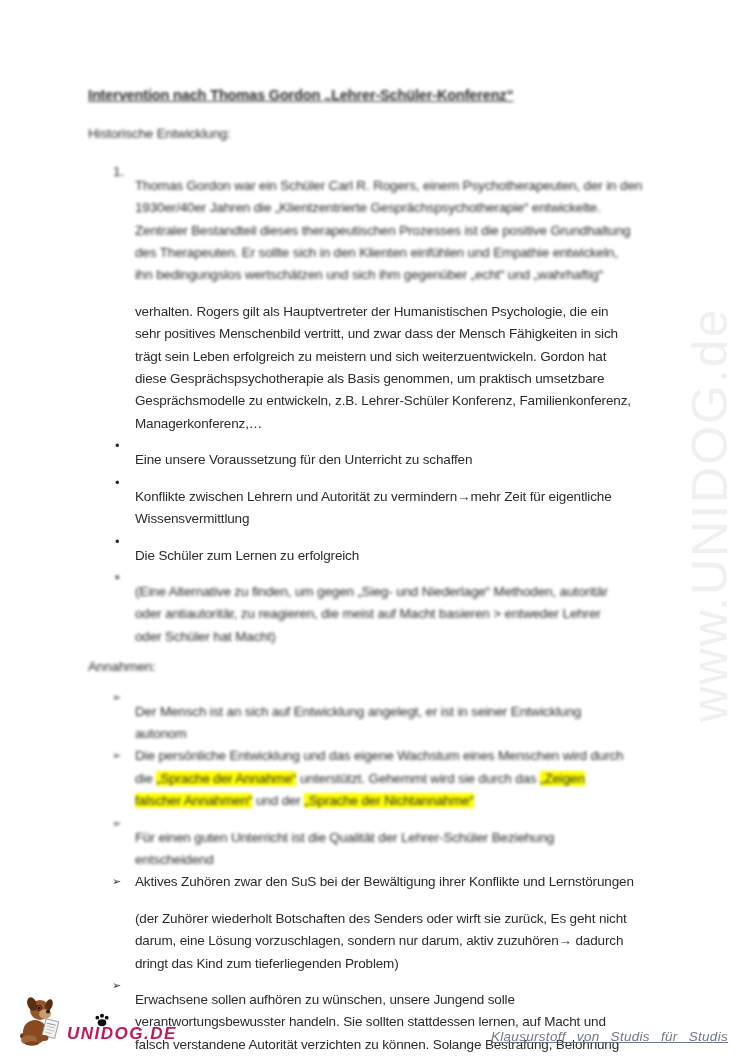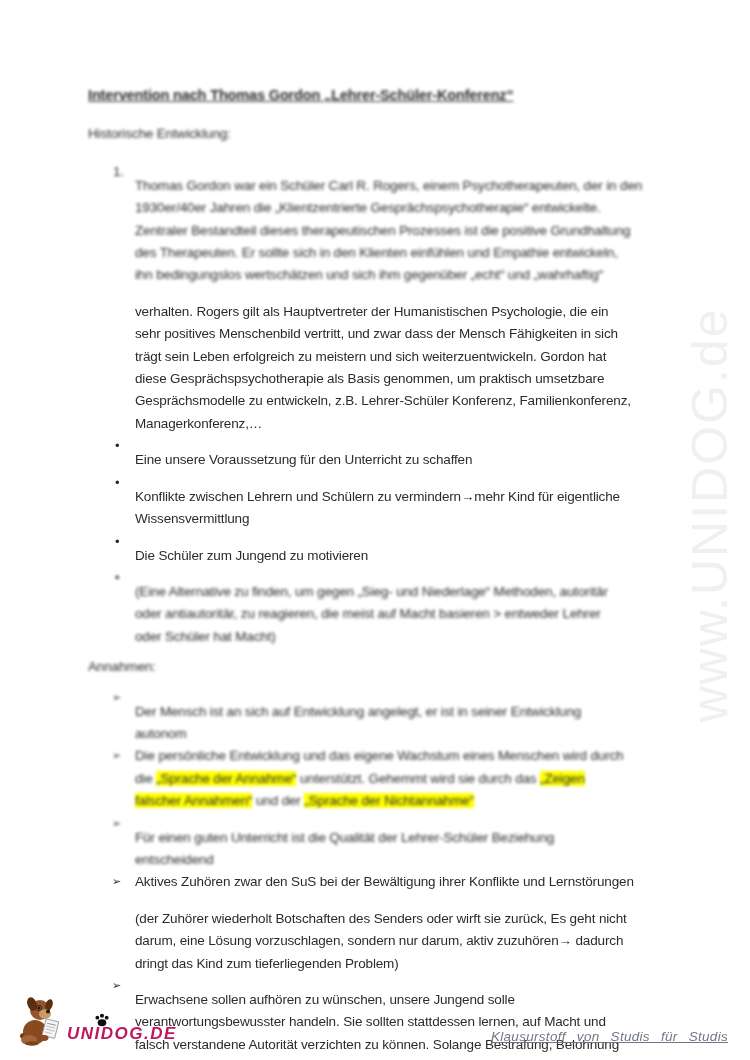--- a/index.html
+++ b/index.html
@@ -107,26 +107,26 @@
 Managerkonferenz,…</div>
 
 
   <div>
     <div class="row">
       <span class="bullet-marker">•</span>
       <div class="lines">Eine unsere Voraussetzung für den Unterricht zu schaffen</div>
     </div>
     <div class="row">
       <span class="bullet-marker">•</span>
-      <div class="lines">Konflikte zwischen Lehrern und Schülern zu vermindern→mehr Kind für eigentliche
+      <div class="lines">Konflikte zwischen Lehrern und Autorität zu vermindern→mehr Zeit für eigentliche
 Wissensvermittlung</div>
     </div>
     <div class="row">
       <span class="bullet-marker">•</span>
-      <div class="lines">Die Schüler zum Jungend zu motivieren</div>
+      <div class="lines">Die Schüler zum Lernen zu erfolgreich</div>
     </div>
     <div class="row blur">
       <span class="bullet-marker">•</span>
       <div class="lines">(Eine Alternative zu finden, um gegen „Sieg- und Niederlage“ Methoden, autoritär
 oder antiautoritär, zu reagieren, die meist auf Macht basieren &gt; entweder Lehrer
 oder Schüler hat Macht)</div>
     </div>
   </div>
 
   <div class="heading-annahmen blur">Annahmen:</div>

